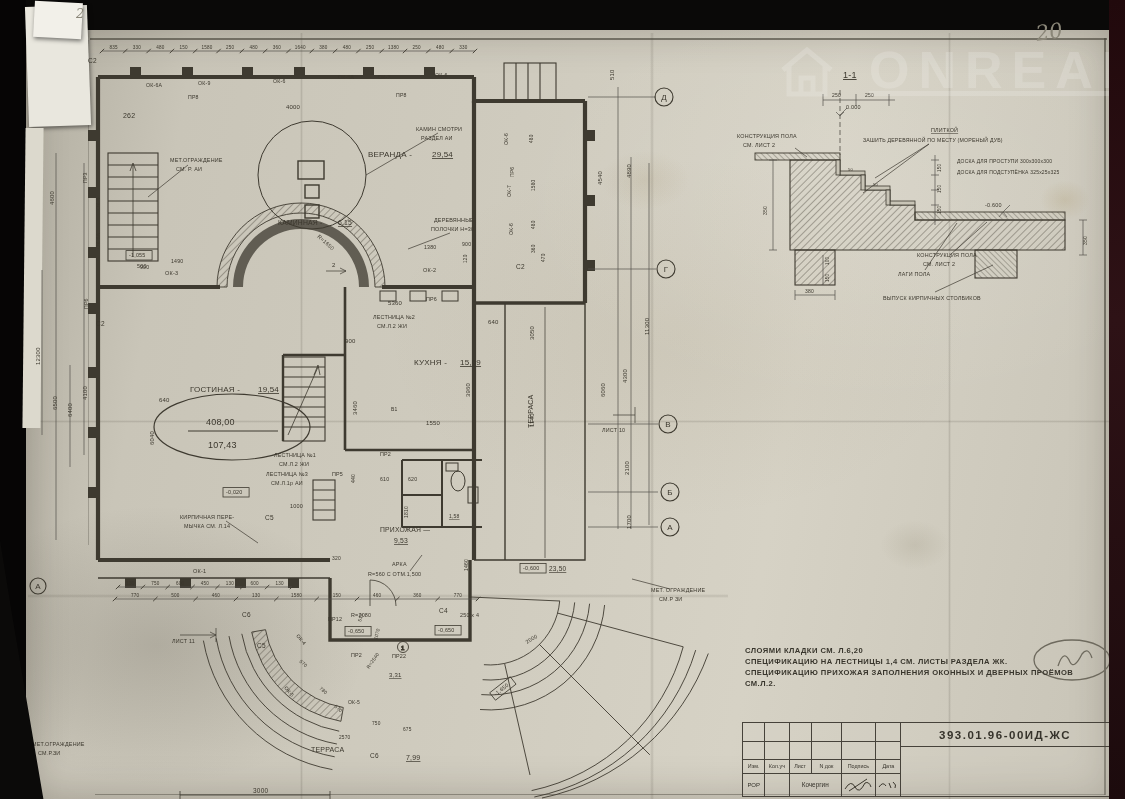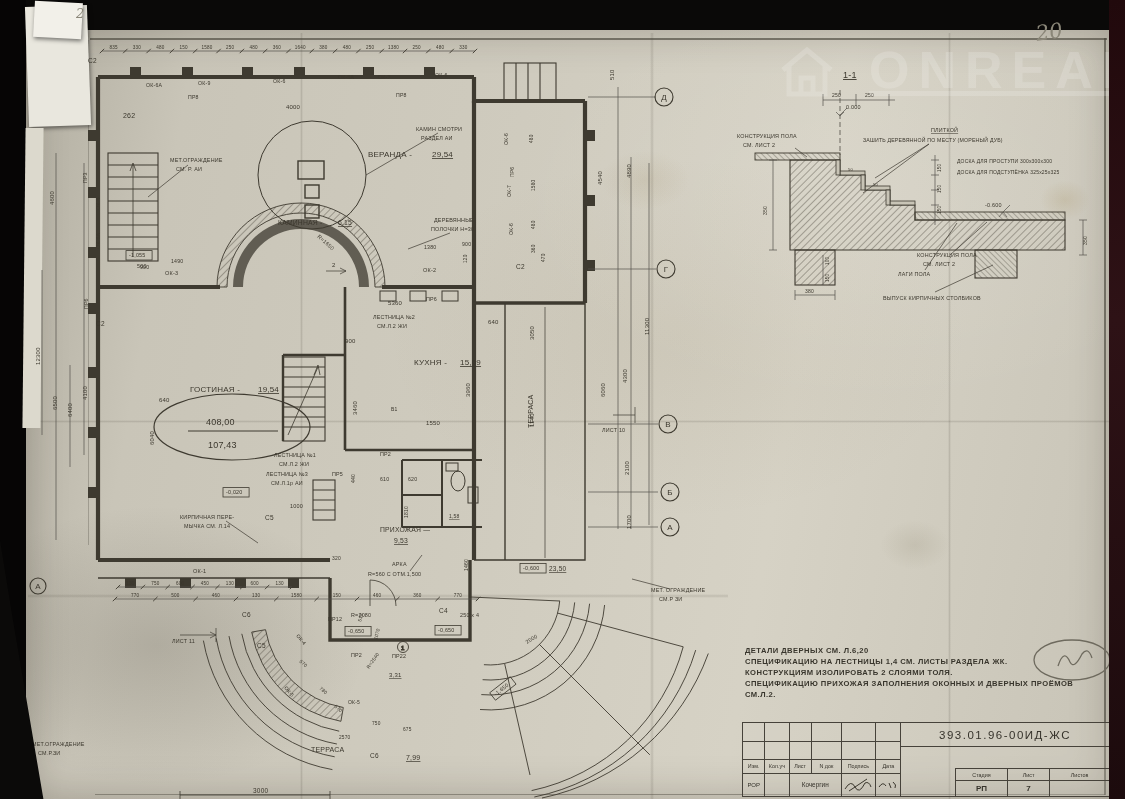--- a/index.html
+++ b/index.html
@@ -29,21 +29,21 @@
      opacity:.17;z-index:4;color:#fff;text-decoration:underline;}
   #watermark .wm-text{font-size:52px;font-weight:bold;letter-spacing:9px;font-family:"Liberation Sans",sans-serif;}
   .pencil{position:absolute;color:#8a8678;font-family:"DejaVu Serif",serif;font-style:italic;z-index:4;}
   #notes{position:absolute;left:745px;top:645px;width:356px;z-index:4;
      font-size:7.6px;line-height:11px;letter-spacing:.45px;color:#38352c;font-weight:bold;}
   #titleblock{position:absolute;left:742px;top:722px;width:366px;height:73px;z-index:4;
      border:1.6px solid #46423a;color:#36332b;background:rgba(215,211,200,.25);}
   .tb-abs{position:absolute;box-sizing:border-box;}
   .tb-cell{border-right:1px solid #46423a;border-bottom:1px solid #46423a;
      font-size:5.4px;display:flex;align-items:center;justify-content:center;overflow:hidden;}
-  #tb-docnum{font-size:11.5px;letter-spacing:1.5px;font-weight:normal;display:flex;align-items:center;justify-content:center;}
+  #tb-docnum{font-size:11.5px;letter-spacing:1.5px;font-weight:bold;display:flex;align-items:center;justify-content:center;}
   #tb-title{font-size:7.4px;letter-spacing:.3px;font-weight:bold;display:flex;align-items:center;justify-content:center;text-align:center;}
   .stain{position:absolute;border-radius:50%;z-index:2;}
 </style>
 </head>
 <body>
 
 <div id="photo-bg"></div>
 <div id="right-strip"></div>
 <div id="sheet"></div>
 
@@ -495,23 +495,22 @@
       <text x="206" y="154" font-size="4.5" transform="rotate(-90 206 154)">150</text>
       <text x="32" y="155" font-size="5" transform="rotate(-90 32 155)">350</text>
       <text x="94" y="205" font-size="4.5" transform="rotate(-90 94 205)">100</text>
       <text x="94" y="222" font-size="4.5" transform="rotate(-90 94 222)">150</text>
       <text x="70" y="233" font-size="5">380</text>
       <text x="352" y="185" font-size="5" transform="rotate(-90 352 185)">350</text>
     </g>
 </svg>
 
 <div id="notes">
-    <div>ДЕТАЛИ ДВЕРНЫХ СМ. Л.6,20</div>
+    <div>СЛОЯМИ КЛАДКИ СМ. Л.6,20</div>
     <div>СПЕЦИФИКАЦИЮ НА ЛЕСТНИЦЫ 1,4 СМ. ЛИСТЫ РАЗДЕЛА ЖК.</div>
-    <div>КОНСТРУКЦИЯМ ИЗОЛИРОВАТЬ 2 СЛОЯМИ ТОЛЯ.</div>
     <div>СПЕЦИФИКАЦИЮ ПРИХОЖАЯ ЗАПОЛНЕНИЯ ОКОННЫХ И ДВЕРНЫХ ПРОЁМОВ СМ.Л.2.</div>
   </div>
 
 <svg style="left:1030px;top:634px;" width="84" height="52" viewBox="0 0 84 52">
   <ellipse cx="42" cy="26" rx="38" ry="20" fill="none" stroke="#6e6a5e" stroke-width="1.3"></ellipse>
   <path d="M28,32 Q34,14 40,28 Q44,36 52,20 Q58,12 62,24" fill="none" stroke="#6e6a5e" stroke-width="1.3"></path>
 </svg>
 
 <div id="titleblock">
 
@@ -544,25 +543,13 @@
       </div>
       <div class="tb-cell" style="width:26px;height:23px;border-bottom:none;border-right:none;">
         <svg width="22" height="12" viewBox="0 0 22 12" style="position:static">
             <path d="M2,8 Q6,2 9,7 M12,4 L14,9 M16,3 Q20,6 18,9" fill="none" stroke="#3a362c" stroke-width="1"></path>
           </svg>
       </div>
     </div>
   </div>
 
   <div class="tb-abs" id="tb-docnum" style="left:158px;top:0;width:208px;height:24px;border-bottom:1px solid #46423a;">393.01.96-00ИД-ЖС</div>
-  <div class="tb-abs" style="left:212px;top:45px;width:154px;height:28px;border-left:1px solid #46423a;border-top:1px solid #46423a;">
-    <div style="display:flex;height:12px;">
-      <div class="tb-cell" style="width:52px;">Стадия</div>
-      <div class="tb-cell" style="width:42px;">Лист</div>
-      <div class="tb-cell" style="width:60px;border-right:none;">Листов</div>
-    </div>
-    <div style="display:flex;height:15px;">
-      <div class="tb-cell" style="width:52px;border-bottom:none;font-size:8px;font-weight:bold;">РП</div>
-      <div class="tb-cell" style="width:42px;border-bottom:none;font-size:8px;font-weight:bold;">7</div>
-      <div class="tb-cell" style="width:60px;border-bottom:none;border-right:none;font-size:8px;"></div>
-    </div>
-  </div>
 </div>
 
 </body></html>

